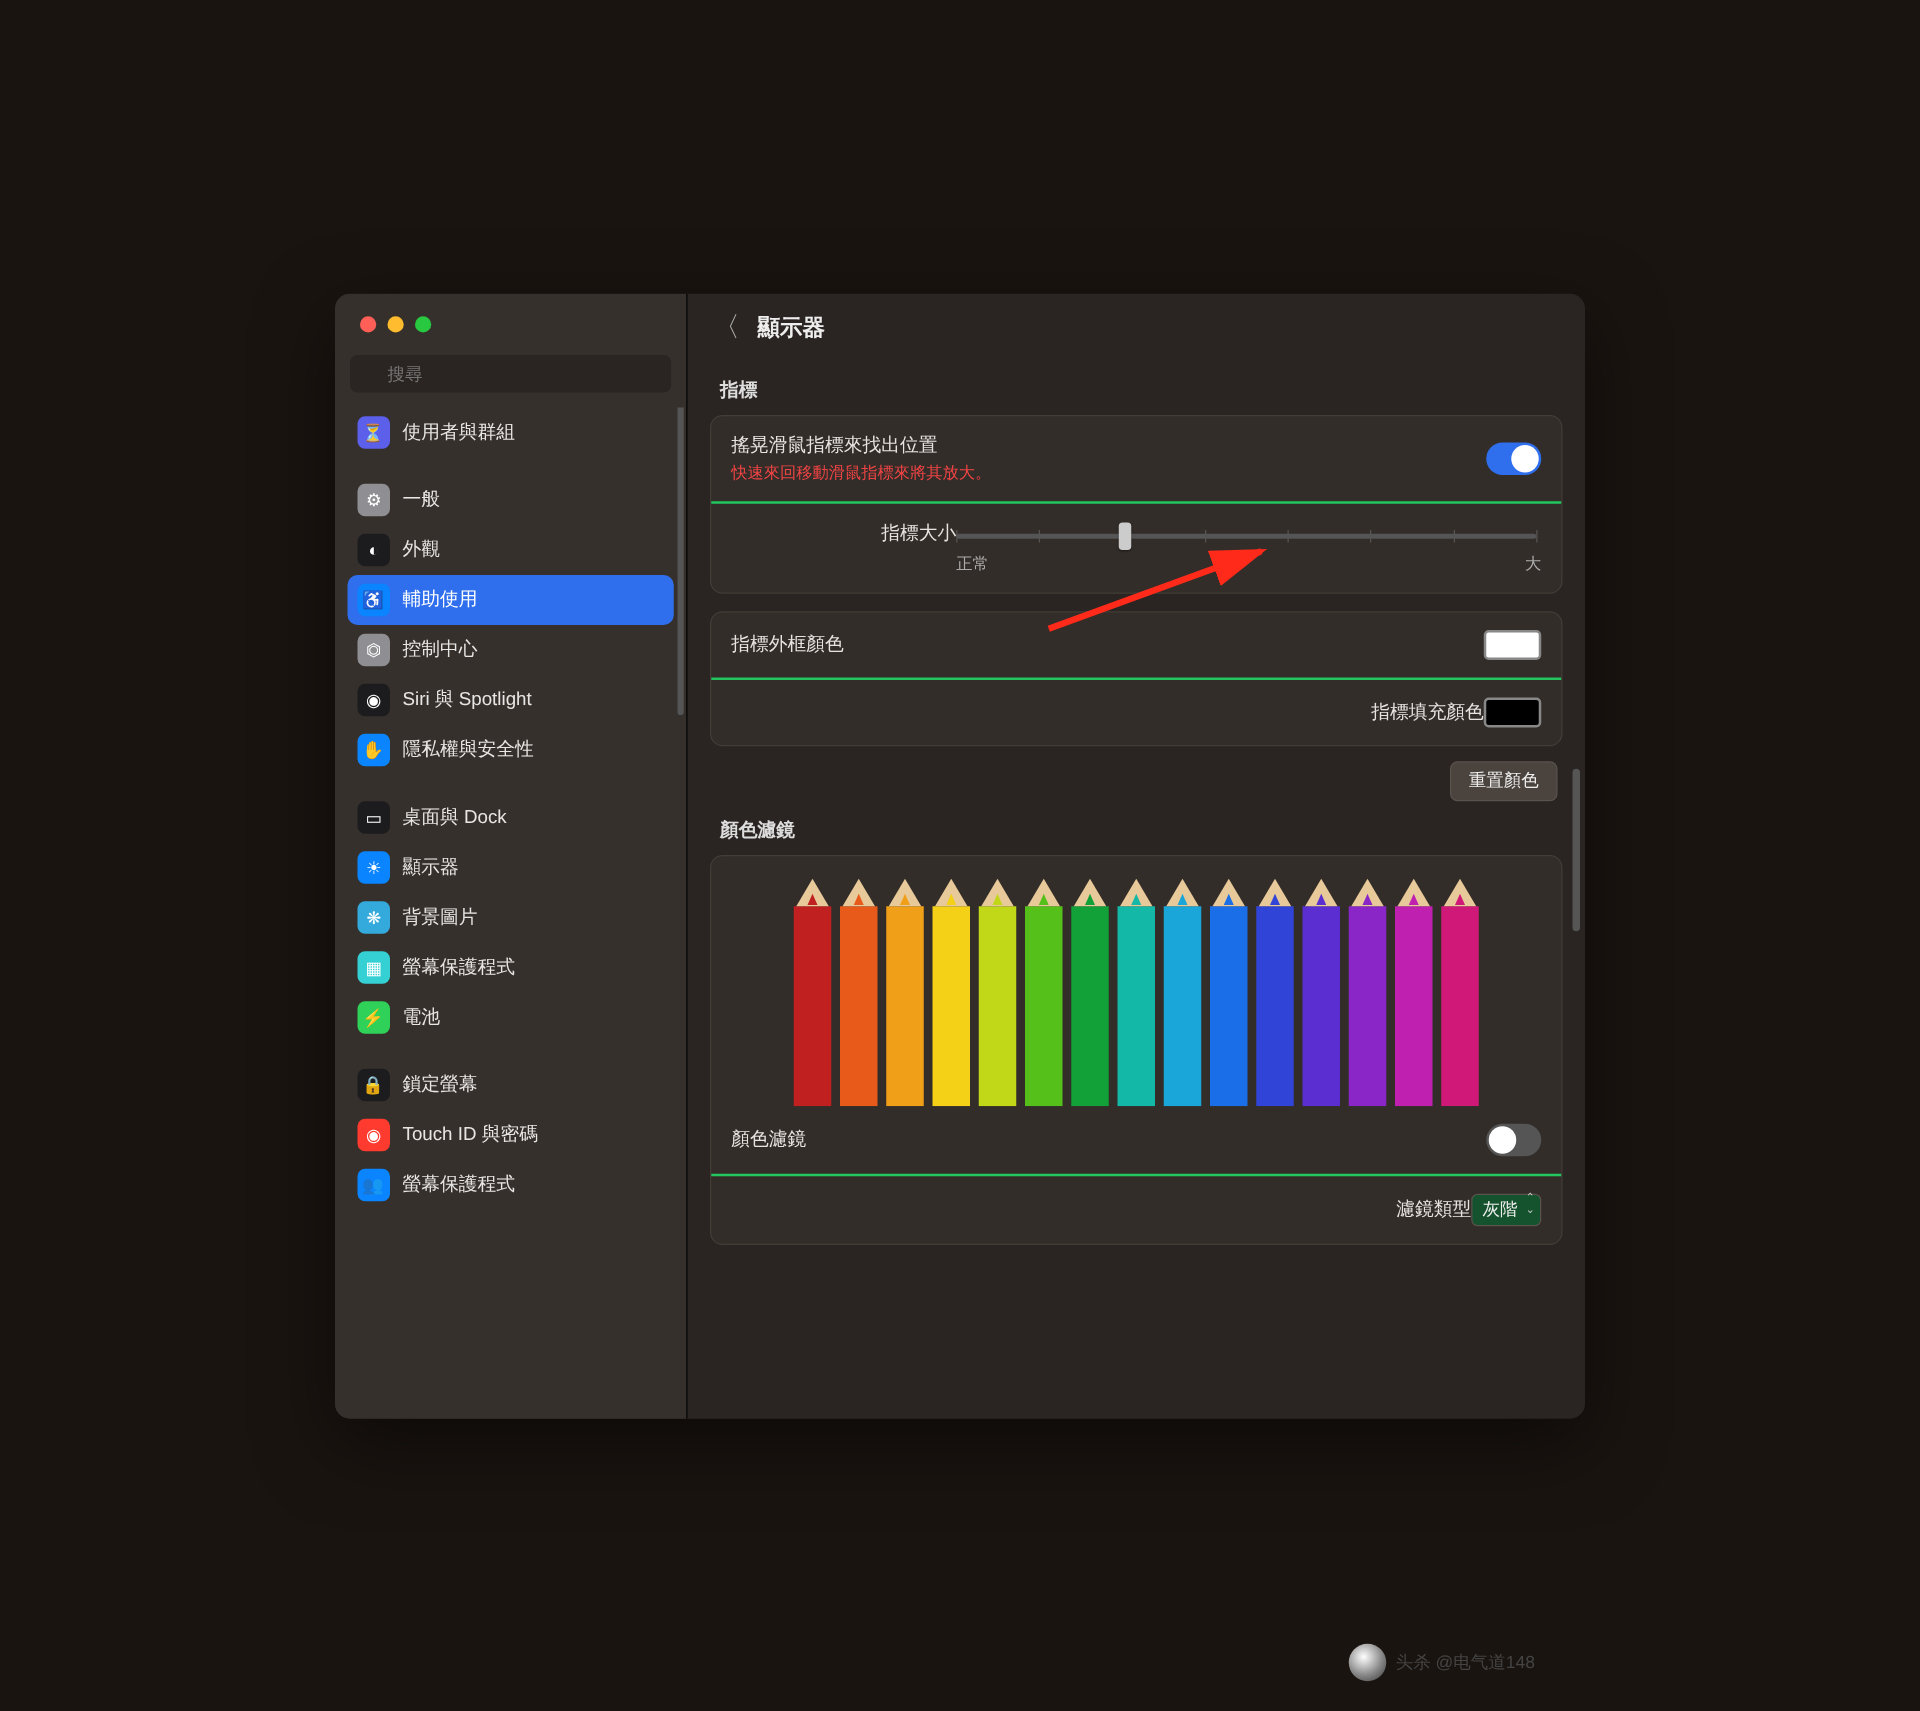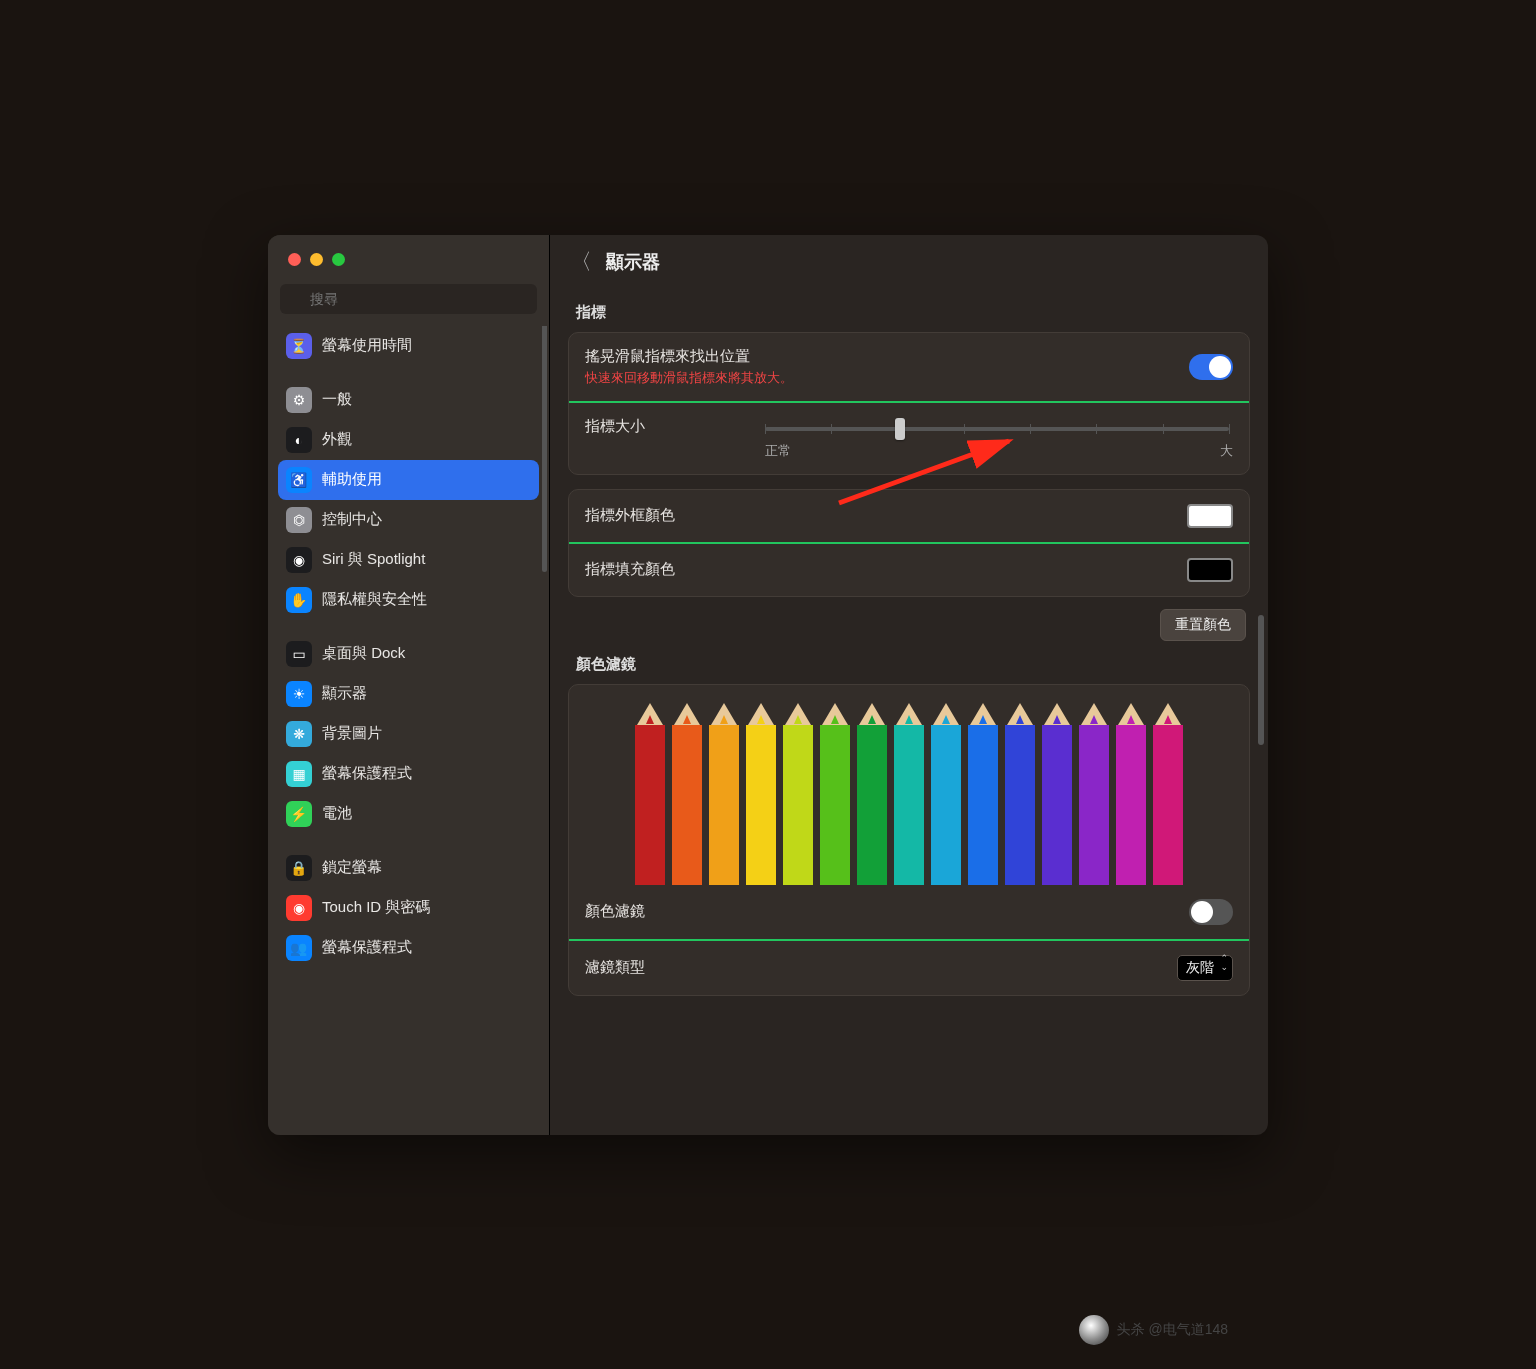--- a/index.html
+++ b/index.html
@@ -55,21 +55,21 @@
 .header {
   height:54px; display:flex; align-items:center; gap:14px;
   padding: 0 20px; color:#eee;
 }
 .back { color:#aaa; font-size:22px; cursor:pointer; }
 .hdrtitle { font-size:18px; font-weight:600; }
 .content { flex:1; overflow:auto; padding: 0 18px 18px; }
 .sect { color:#ddd; font-size:15px; font-weight:600; margin: 14px 8px 10px; }
 .panel { background:#332d29; border:1px solid #433c37; border-radius:10px; }
 .row { padding: 14px 16px; border-bottom:2px solid #22c55e; display:flex; align-items:center; }
-.row:last-child { border-bottom:none; }
+.row:last-child { border-bottom:none;text-align:right; }
 .row .txt { flex:1; color:#e6e3e0; font-size:15px; }
 .row .sub { color:#ef4444; font-size:13px; margin-top:3px; }
 .toggle {
   width:44px; height:26px; border-radius:13px; position:relative; cursor:pointer;
 }
 .toggle.on { background:#2f6fed; }
 .toggle.off { background:#555; }
 .toggle .knob { position:absolute; width:22px; height:22px; background:#fff; border-radius:50%; top:2px; }
 .toggle.on .knob { right:2px; }
 .toggle.off .knob { left:2px; }
@@ -81,21 +81,21 @@
 .thumb { position:absolute; width:10px; height:22px; background:#ccc; border-radius:3px; top:-9px; left:28%; box-shadow:0 1px 2px rgba(0,0,0,.4); cursor:grab; }
 .slider-labels { display:flex; justify-content:space-between; margin-top:6px; color:#aaa; font-size:13px; padding-left:180px; }
 .colorwell { width:46px; height:24px; border:2px solid #888; border-radius:4px; cursor:pointer; }
 .btnrow { display:flex; justify-content:flex-end; padding:12px 4px 0; }
 .btn { background:#4a433e; color:#eee; border:1px solid #5a524c; border-radius:6px; padding:6px 14px; font-size:14px; cursor:pointer; }
 .pencils { height:200px; display:flex; align-items:flex-end; justify-content:center; gap:3px; padding-top:16px; overflow:hidden; }
 .pencil { width:34px; display:flex; flex-direction:column; align-items:center; }
 .tip { width:0;height:0;border-left:13px solid transparent;border-right:13px solid transparent;border-bottom:22px solid #e8c99a; position:relative; }
 .tip::after { content:""; position:absolute; left:-4px; top:12px; width:0;height:0;border-left:4px solid transparent;border-right:4px solid transparent;border-bottom:9px solid var(--pc); }
 .shaft { width:30px; height:160px; background:var(--pc); }
-.select { background:#000000; color:#eee; border:1px solid #5a524c; border-radius:5px; padding:3px 18px 3px 8px; font-size:14px; position:relative; cursor:pointer; }
+.select { background:#14532d; color:#eee; border:1px solid #5a524c; border-radius:5px; padding:3px 18px 3px 8px; font-size:14px; position:relative; cursor:pointer; }
 .select::after { content:"⌃\A⌄"; white-space:pre; position:absolute; right:4px; top:-2px; font-size:9px; line-height:9px; color:#ccc; }
 .arrow-overlay { position:absolute; pointer-events:none; }
 .mainscroll { position:absolute; right:4px; top:380px; width:6px; height:130px; background:#555; border-radius:3px; }
 .footer { position:absolute; bottom:24px; right:50%; transform:translateX(460px); display:flex; align-items:center; gap:8px; color:#444; font-size:14px; }
 .footerava { width:30px; height:30px; border-radius:50%; background:radial-gradient(circle at 40% 35%, #fff, #888 55%, #333); }
 </style>
 </head>
 <body>
 
 <div class="window">
@@ -108,21 +108,21 @@
     <div class="searchwrap">
       <div class="searchbox">
         <span class="searchglass">🔍</span>
         <input class="search" placeholder="搜尋" style="">
       </div>
     </div>
     <div class="navlist" id="navlist">
       <div class="navscroll" style="margin-top: -18px;"></div>
     <div class="navitem">
           <div class="icn" style="background: rgb(91, 95, 234); color: rgb(255, 255, 255);">⏳</div>
-          <span>螢幕使用時間</span>
+          <span>使用者與群組</span>
         </div>
         <div class="navsp"></div>
         <div class="navitem">
           <div class="icn" style="background: rgb(142, 142, 147); color: rgb(255, 255, 255);">⚙</div>
           <span>一般</span>
         </div>
         <div class="navitem">
           <div class="icn" style="background: rgb(28, 28, 30); color: rgb(255, 255, 255);">◐</div>
           <span>外觀</span>
         </div>

